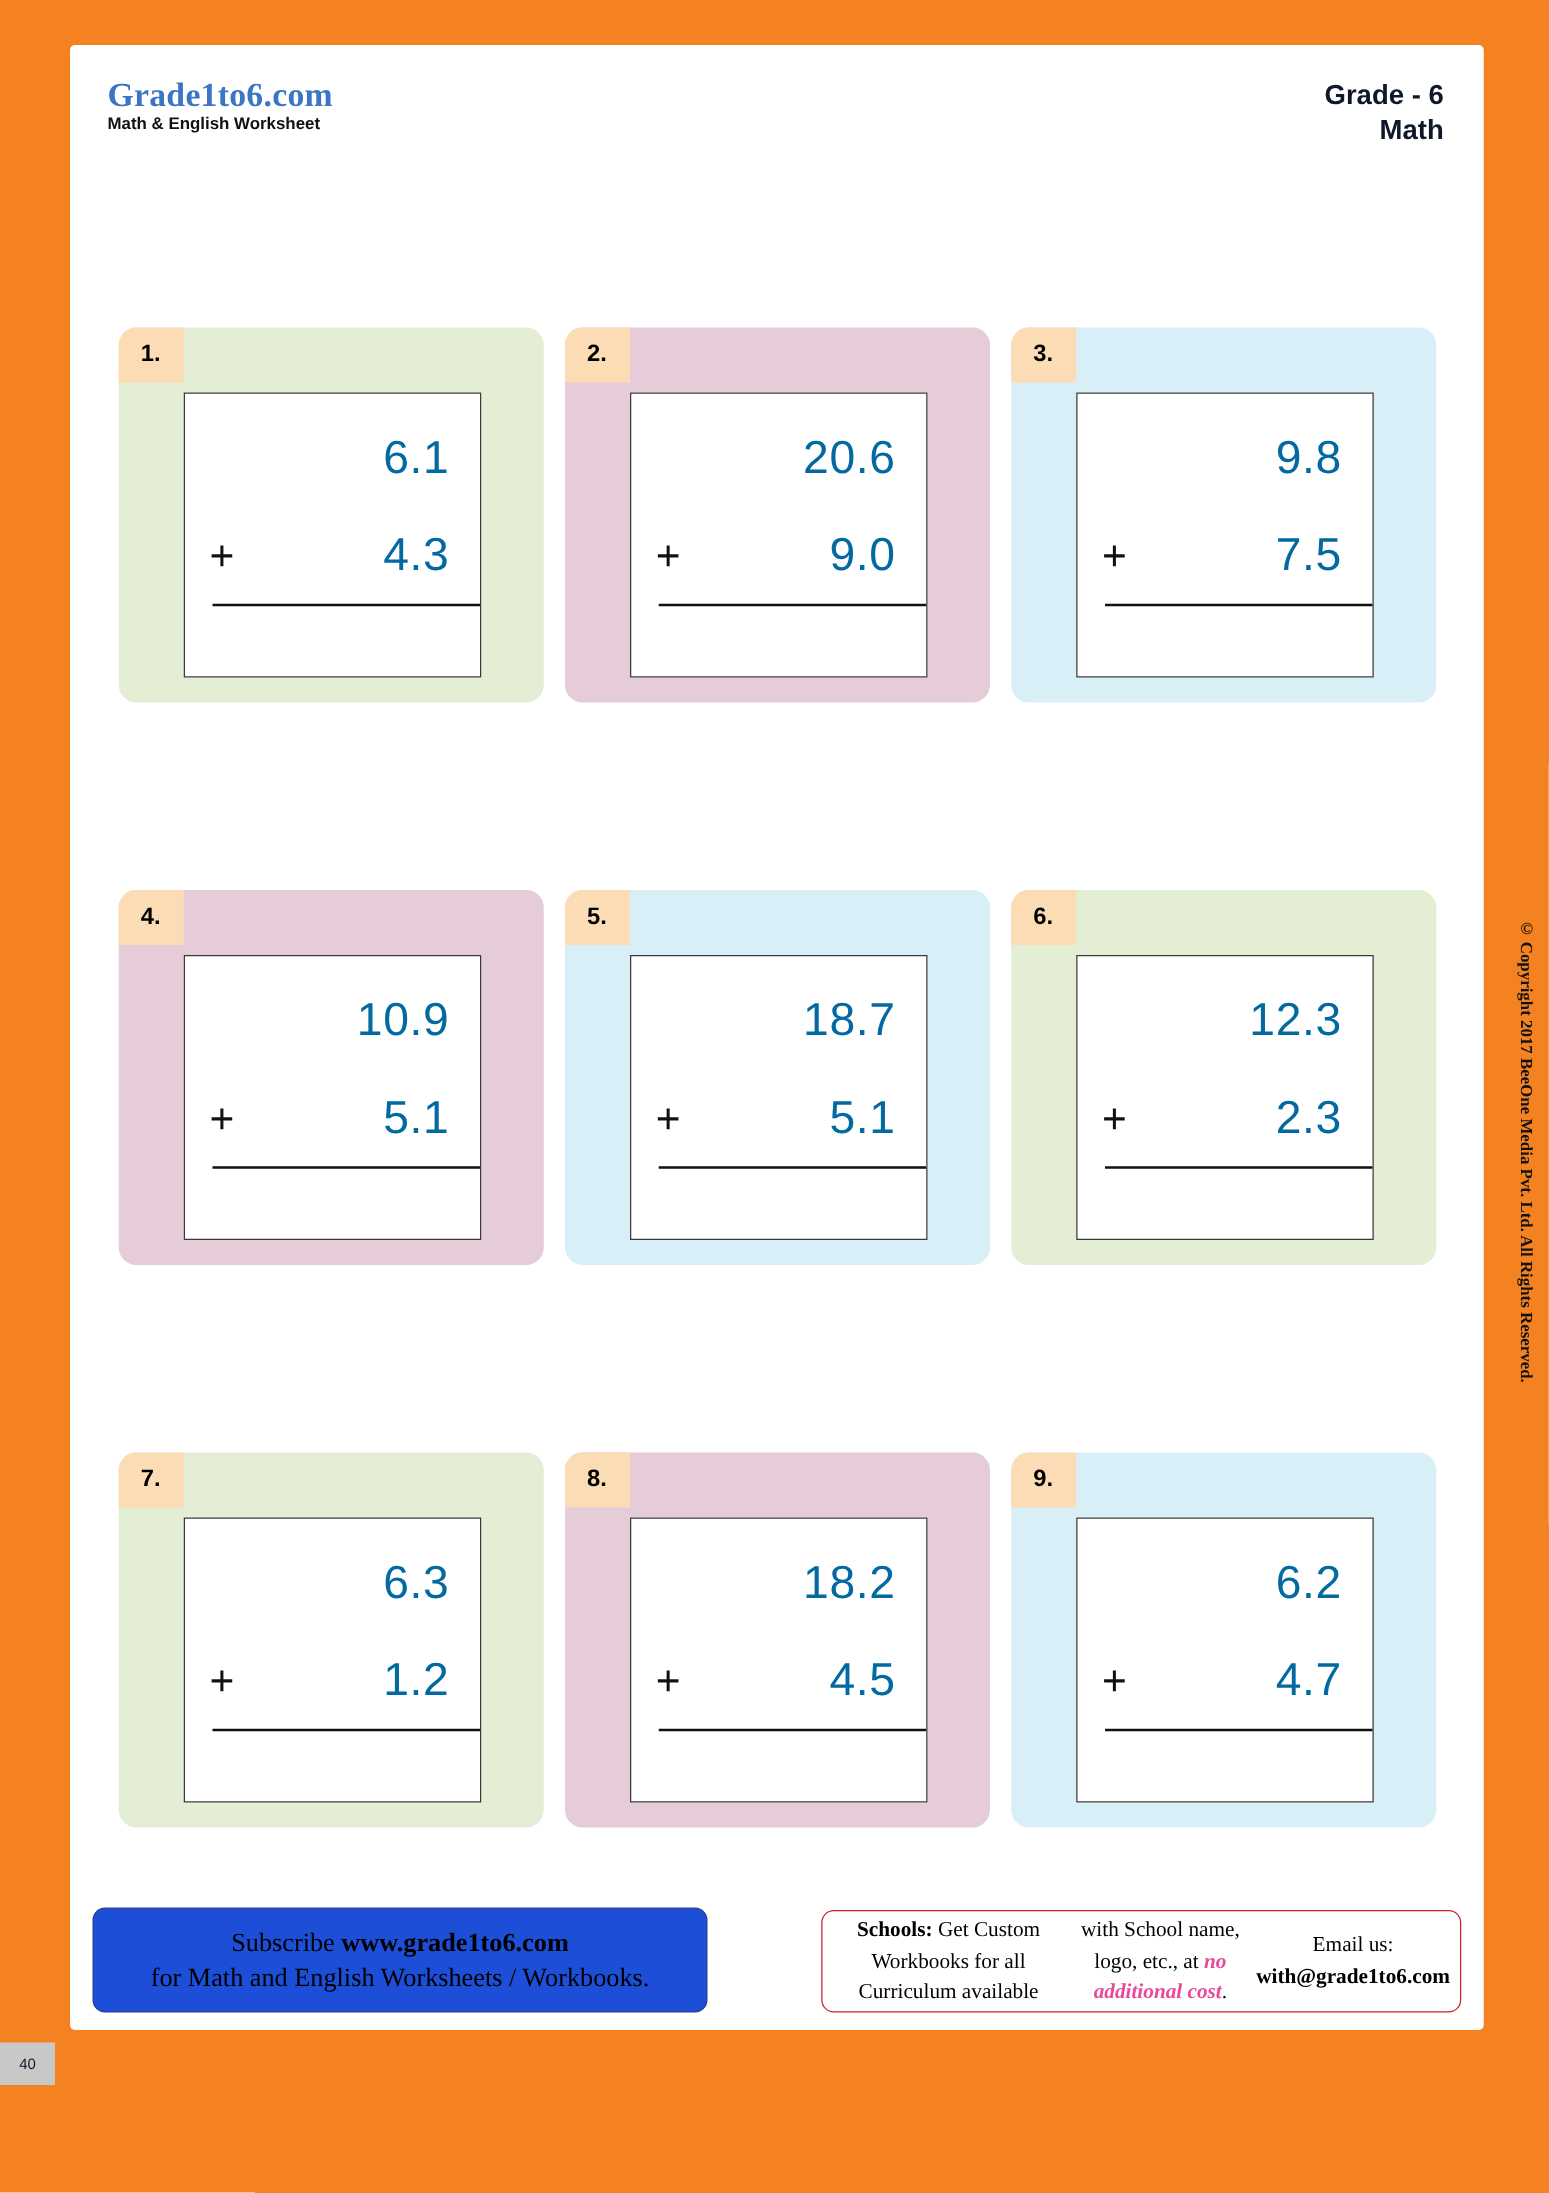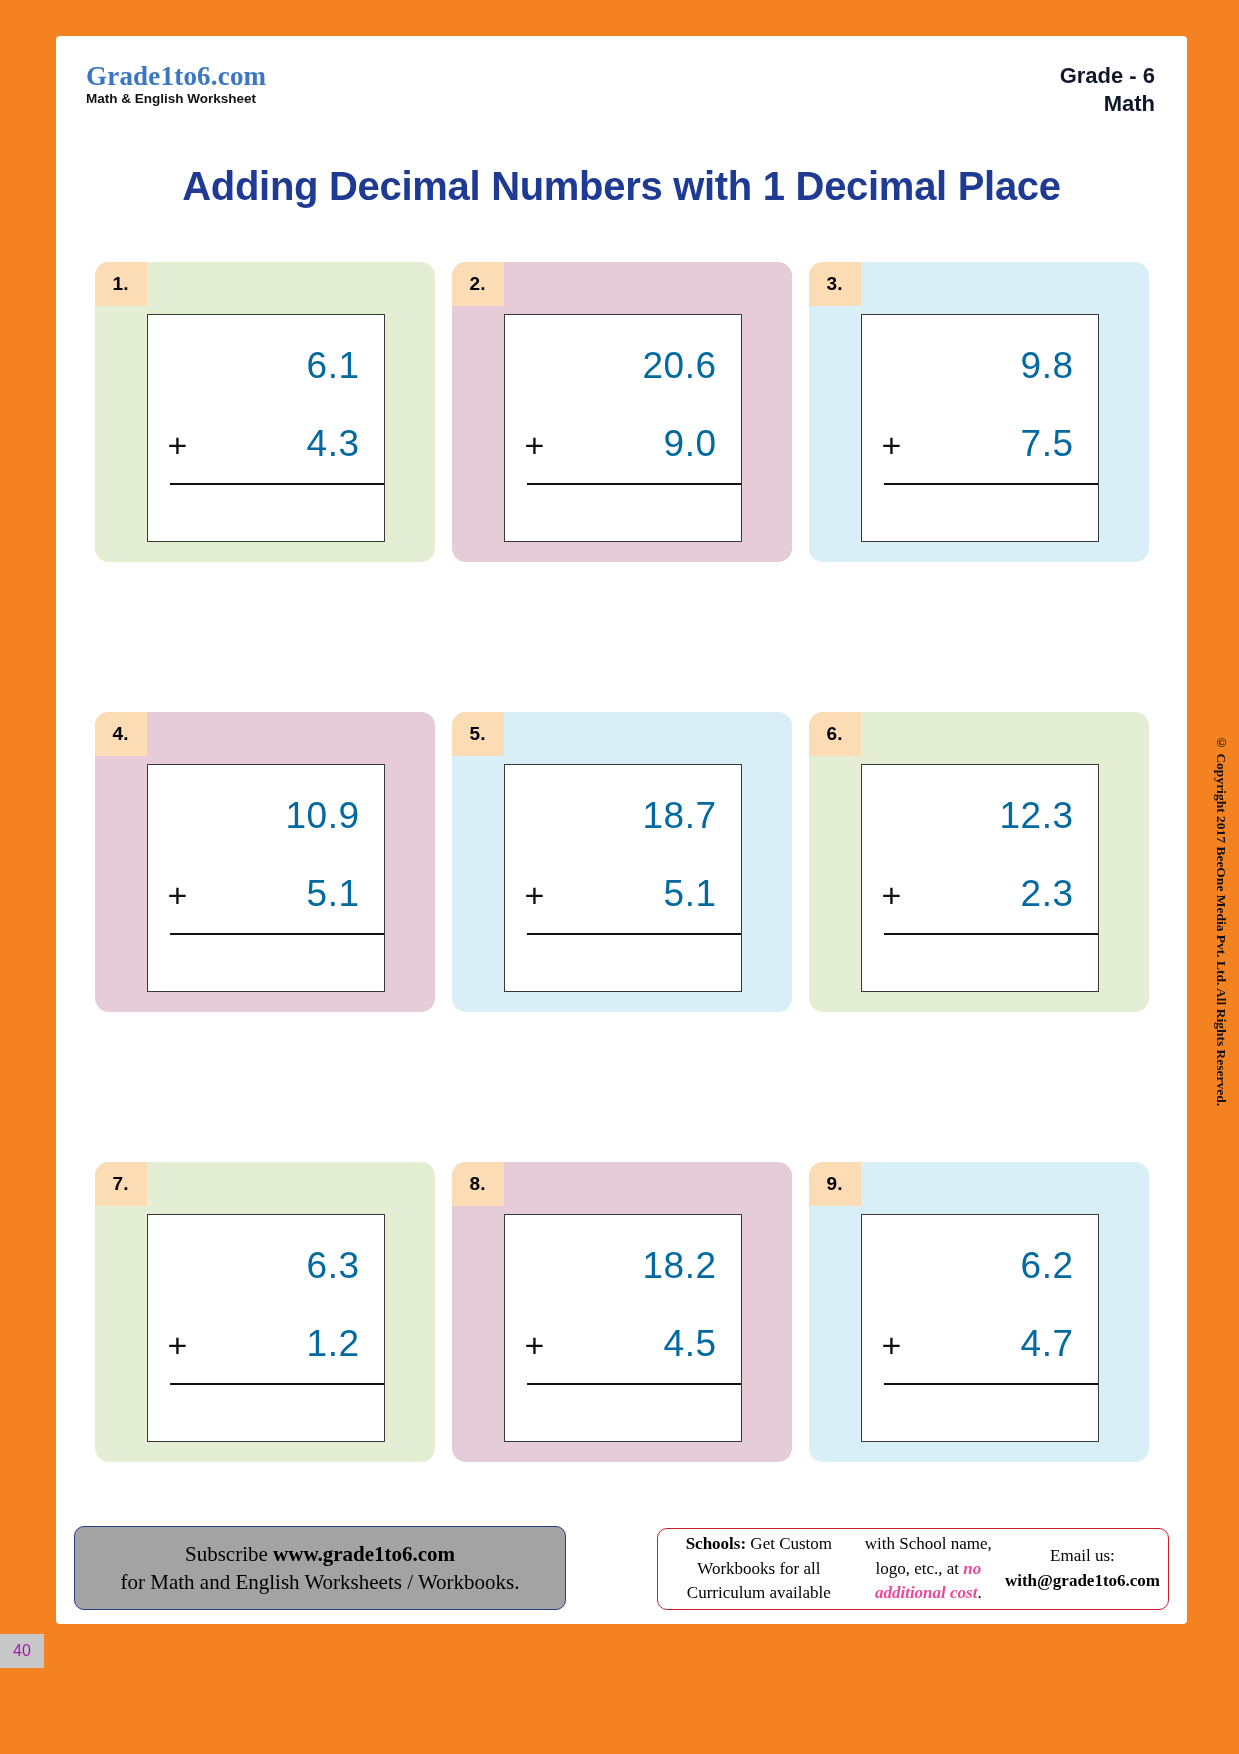--- a/index.html
+++ b/index.html
@@ -144,21 +144,21 @@
     border-top: 2.5px solid #111;
   }
 
   
   .subscribe {
     position: absolute;
     left: 18px;
     bottom: 14px;
     width: 490px;
     height: 82px;
-    background: #a3a3a3;
+    background: #1d4ed8;
     border: 1.5px solid #2b3a8f;
     border-radius: 10px;
     display: flex;
     flex-direction: column;
     align-items: center;
     justify-content: center;
     font-family: "Liberation Serif", serif;
     font-size: 21px;
     color: #000;
     line-height: 1.35;
@@ -188,22 +188,22 @@
   .schools b { font-weight: bold; }
   .red-italic { color: #ec4899; font-style: italic; font-weight: bold; }
 
   .page-number {
     position: absolute;
     left: 0;
     bottom: 86px;
     width: 44px;
     height: 34px;
     background: #c8c8c8;
-    color: #a21caf;
-    font-size: 16px;
+    color: #0f172a;
+    font-size: 12px;
     display: flex;
     align-items: center;
     justify-content: center;
   }
 
   .copyright {
     position: absolute;
     right: 10px;
     top: 735px;
     width: 22px;
@@ -224,21 +224,20 @@
   <div class="brand">
     <div class="brand-title">Grade1to6.com</div>
     <div class="brand-sub">Math &amp; English Worksheet</div>
   </div>
 
   <div class="grade-box">
     <div>Grade - 6</div>
     <div>Math</div>
   </div>
 
-  <div class="worksheet-title">Adding Decimal Numbers with 1 Decimal Place</div>
 
   <div class="grid">
 
     <div class="cell green">
       <div class="num-tab">1.</div>
       <div class="sum-box">
         <span class="plus-sign">+</span>
         <span class="operand top">6.1</span>
         <span class="operand bottom">4.3</span>
         <span class="rule"></span>

